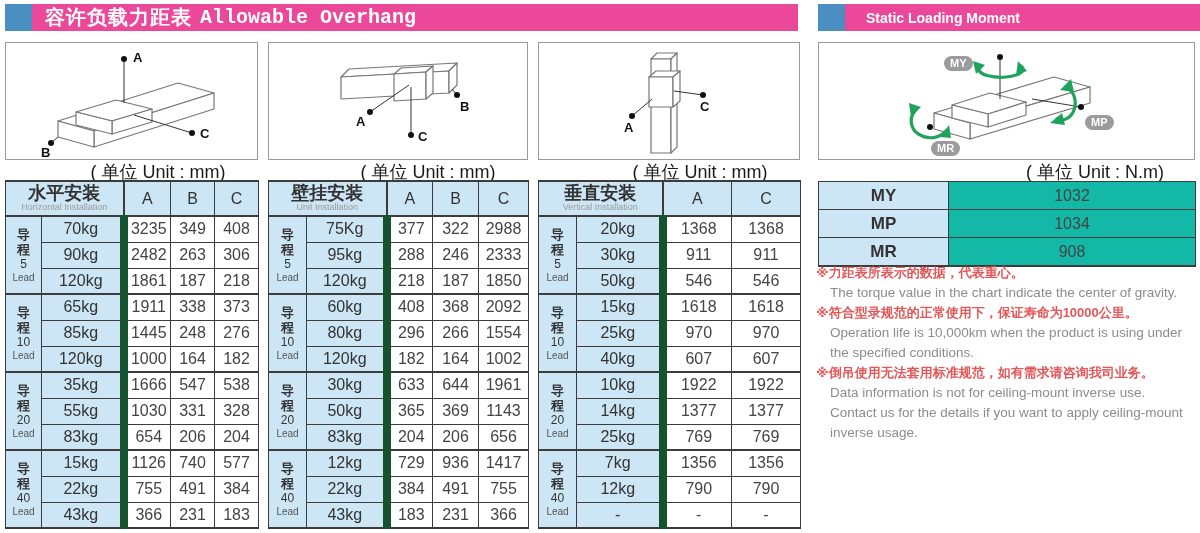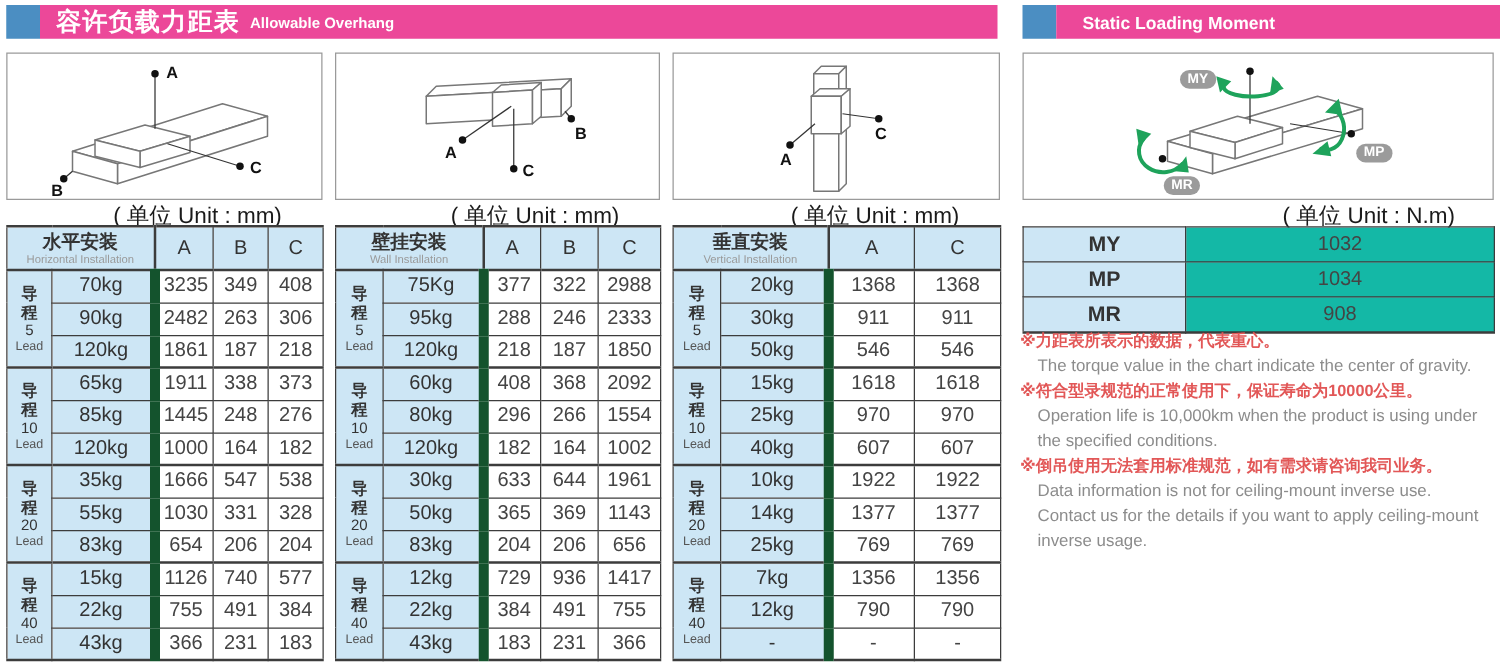--- a/index.html
+++ b/index.html
@@ -7,21 +7,21 @@
         font-family:"Liberation Sans","DejaVu Sans",sans-serif;color:#333;}
 
   
   .accent-sq{position:absolute;width:27px;height:27px;top:4px;background:#4b8ec2;}
   .band{position:absolute;height:27px;top:4px;background:#ec4899;color:#fff;
         display:flex;align-items:center;padding-left:13px;box-sizing:border-box;}
   .band .cn{font-weight:bold;letter-spacing:1px;}
   .band .en{font-weight:bold;margin-left:8px;}
   .band-left{left:32px;width:766px;}
   .band-left .cn{font-size:20px;}
-  .band-left .en{font-size:12px;}
+  .band-left .en{font-size:20px;font-family:Liberation Mono, monospace;}
   .band-right{left:845px;width:355px;}
   .band-right .cn{font-size:19px;}
   .band-right .en{font-size:14px;}
 
   
   .dbox{position:absolute;top:42px;height:118px;border:1px solid #9a9a9a;background:#fff;box-sizing:border-box;}
   .dbox svg{display:block;}
   .plabel{position:absolute;font-size:13px;font-weight:bold;color:#111;line-height:13px;}
   .badge{position:absolute;background:#9b9b9b;color:#fff;font-size:11px;font-weight:bold;
          border-radius:8px;padding:1px 6px;line-height:13px;}
@@ -29,21 +29,21 @@
   .unit-label{position:absolute;top:160px;height:18px;font-size:18px;color:#1a1a1a;text-align:center;}
 
   
   .tbl-wrap{position:absolute;top:180px;}
   table.spec{border-collapse:collapse;table-layout:fixed;background:#fff;
              border-top:2px solid #3c3c3c;border-bottom:2px solid #3c3c3c;
              border-left:1px solid #3c3c3c;border-right:1px solid #3c3c3c;}
   table.spec th,table.spec td{border:1px solid #3c3c3c;text-align:center;padding:0;overflow:hidden;}
   table.spec thead th{background:#cde6f5;height:33px;border-bottom:2px solid #3c3c3c;}
   table.spec tbody tr{height:26px;}
-  .thead-title .tcn{font-size:15px;font-weight:bold;color:#333;line-height:17px;}
+  .thead-title .tcn{font-size:18px;font-weight:bold;color:#333;line-height:17px;}
   .thead-title .ten{font-size:9px;font-weight:normal;color:#9a9a9a;line-height:10px;white-space:nowrap;}
   th.colh{font-size:16px;font-weight:normal;color:#333;}
   th.colh.first{border-left:2px solid #3c3c3c;}
   td.lead-cell{background:#cde6f5;vertical-align:middle;}
   td.lead-cell .stack{display:flex;flex-direction:column;align-items:center;justify-content:center;gap:1px;}
   td.lead-cell .lc{font-size:13px;font-weight:bold;color:#333;line-height:14px;}
   td.lead-cell .ln{font-size:12px;color:#333;line-height:13px;}
   td.lead-cell .le{font-size:10px;color:#555;line-height:11px;}
   td.w{background:#cde6f5;font-size:16px;color:#333;}
   td.v{background:#fff;font-size:16px;color:#444;}
@@ -329,21 +329,21 @@
           <col style="width:38px">
           <col style="width:80px">
           <col style="width:46px">
           <col style="width:46px">
           <col style="width:50px">
         </colgroup>
       <thead>
         <tr>
           <th colspan="2" class="thead-title">
             <div class="tcn">壁挂安装</div>
-            <div class="ten">Wall Installation</div>
+            <div class="ten">Unit Installation</div>
           </th>
           <th class="colh first">A</th>
           <th class="colh">B</th>
           <th class="colh">C</th>
         </tr>
       </thead>
       <tbody>
         <tr class="gstart">
           <td class="lead-cell" rowspan="3">
               <div class="stack">

